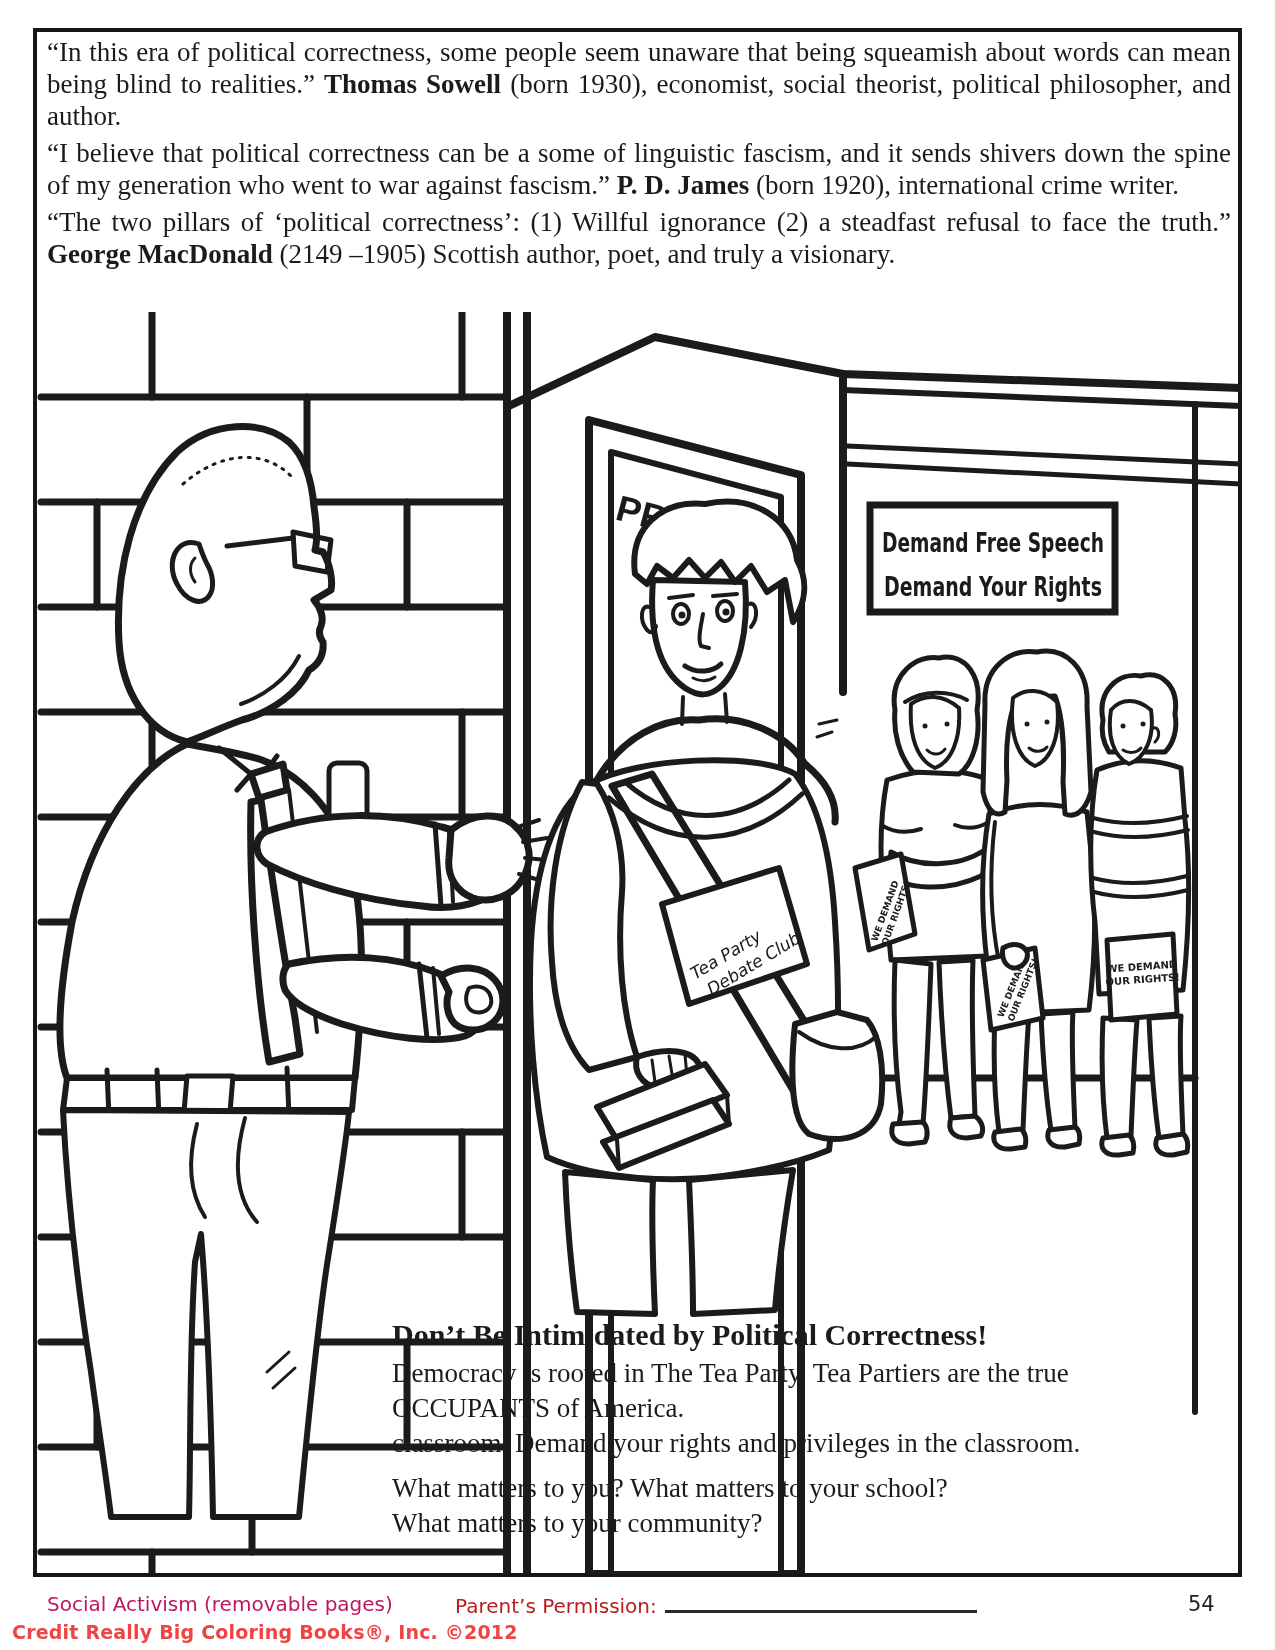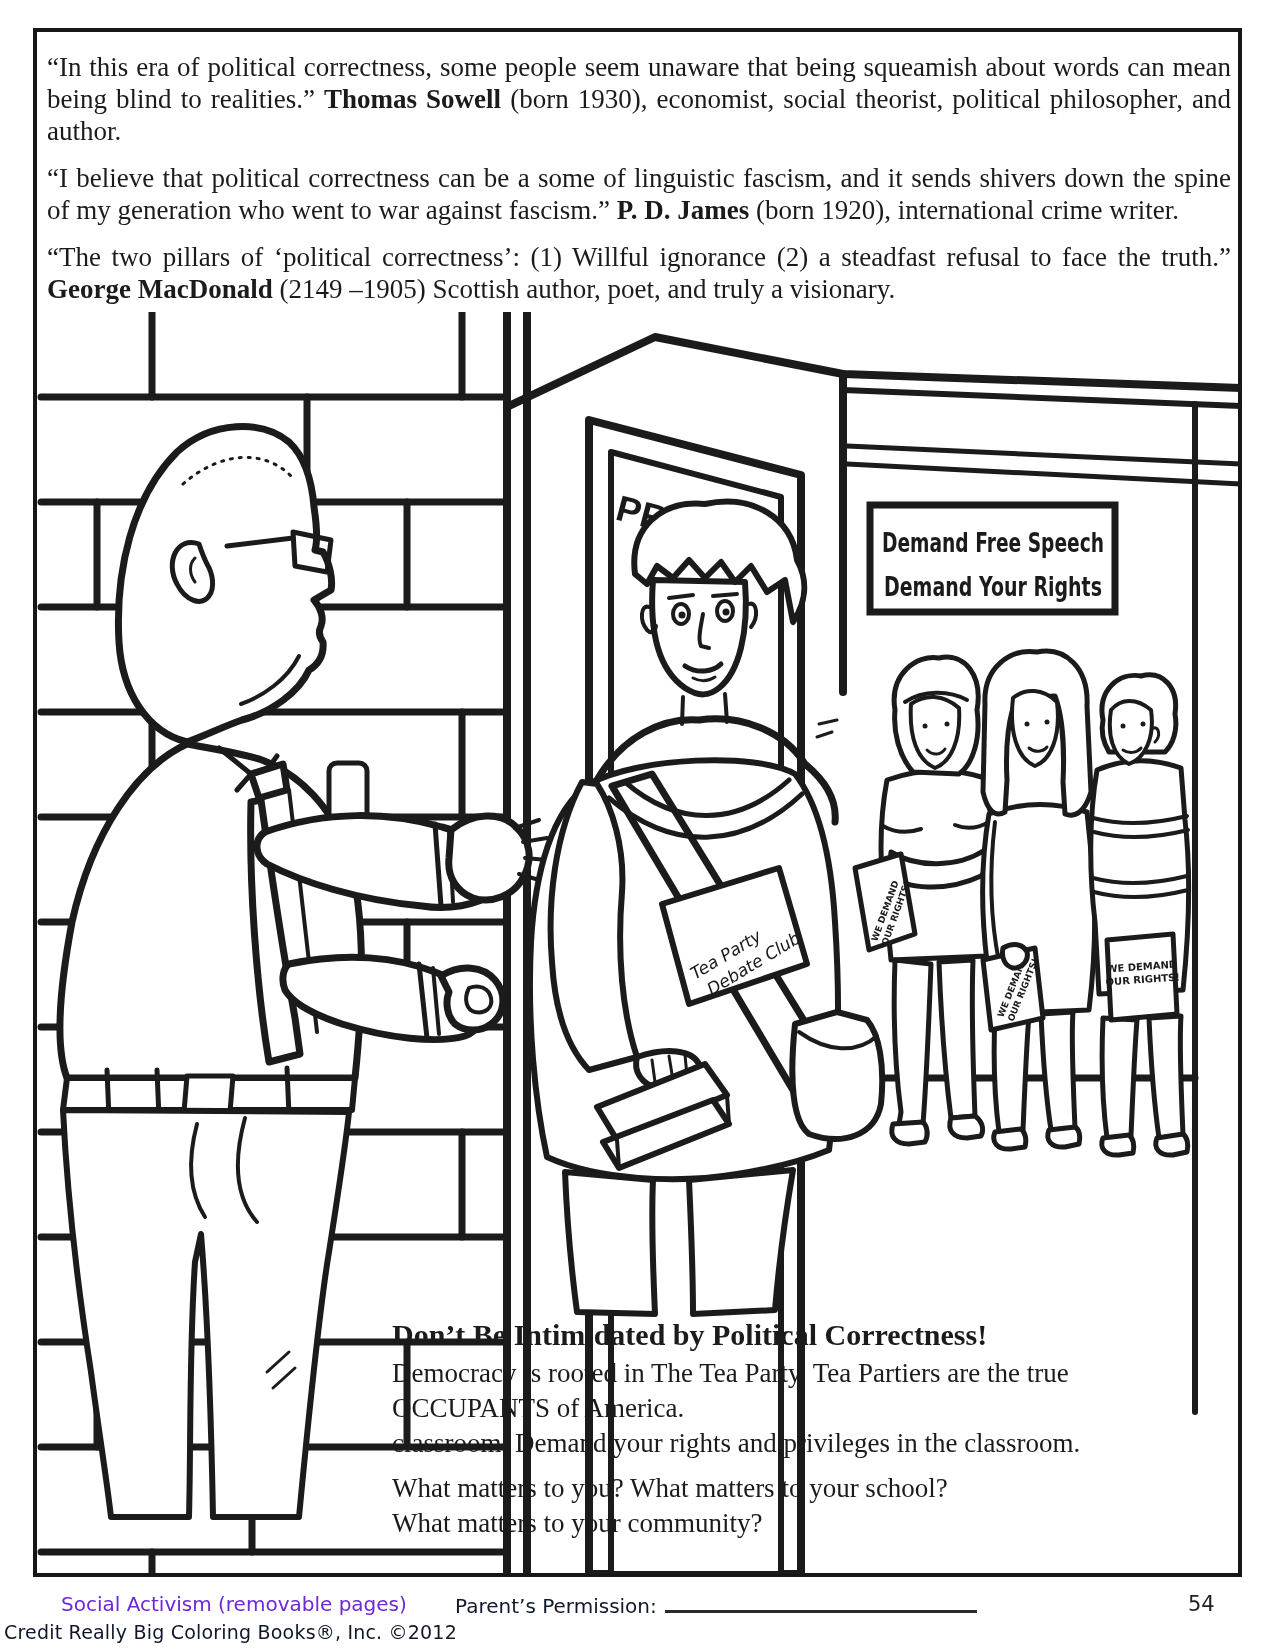--- a/index.html
+++ b/index.html
@@ -1,32 +1,32 @@
 <!DOCTYPE html>
 <html><head>
 <meta charset="utf-8">
 <style>
   html,body{margin:0;padding:0;}
   body{width:1275px;height:1650px;position:relative;background:#fff;overflow:hidden;
        font-family:"Liberation Serif",serif;color:#1b1b1b;}
   .abs{position:absolute;}
   .page-border{left:33px;top:28px;width:1209px;height:1549px;border:4px solid #161616;box-sizing:border-box;}
   .quotes{left:47px;top:36px;width:1184px;font-size:27px;line-height:32px;text-align:justify;}
-  .quotes p{margin:15px 0 5px 0;}
+  .quotes p{margin:0 0 5px 0;}
   .quotes b{font-weight:bold;}
   .scene{left:37px;top:312px;}
   .message{left:392px;top:1318px;width:800px;text-align:left;font-size:27px;line-height:35px;}
   .message .title{font-size:30px;font-weight:bold;height:38px;line-height:34px;}
   .message .spacer{height:10px;}
-  .footer-series{left:61px;top:1592px;font-family:"DejaVu Sans",sans-serif;font-size:20px;color:#6d28d9;}
-  .footer-perm{left:455px;top:1592px;font-family:"DejaVu Sans",sans-serif;font-size:20px;color:#0f172a;}
+  .footer-series{left:47px;top:1592px;font-family:"DejaVu Sans",sans-serif;font-size:20px;color:#be185d;}
+  .footer-perm{left:455px;top:1592px;font-family:"DejaVu Sans",sans-serif;font-size:20px;color:#b91c1c;}
   .blank-line{display:inline-block;width:312px;border-bottom:3px solid #2a2a2a;height:18px;margin-left:8px;}
   .footer-page{left:1188px;top:1592px;font-family:"DejaVu Sans",sans-serif;font-size:21px;color:#222;}
-  .footer-credit{left:4px;top:1621px;font-family:"DejaVu Sans",sans-serif;font-weight:normal;
-                 font-size:19px;color:#0f172a;letter-spacing:0.2px;}
+  .footer-credit{left:12px;top:1621px;font-family:"DejaVu Sans",sans-serif;font-weight:bold;
+                 font-size:19px;color:#ef4444;letter-spacing:0.2px;}
   svg text{user-select:none;}
 </style>
 </head>
 <body>
 
 <div class="abs page-border"></div>
 
 <div class="abs quotes">
   <p><span>“In this era of political correctness, some people seem unaware that being squeamish about words can mean being blind to realities.” </span><b>Thomas Sowell</b><span> (born 1930), economist, social theorist, political philosopher, and author.</span></p>
   <p><span>“I believe that political correctness can be a some of linguistic fascism, and it sends shivers down the spine of my generation who went to war against fascism.” </span><b>P. D. James</b><span> (born 1920), international crime writer.</span></p>

